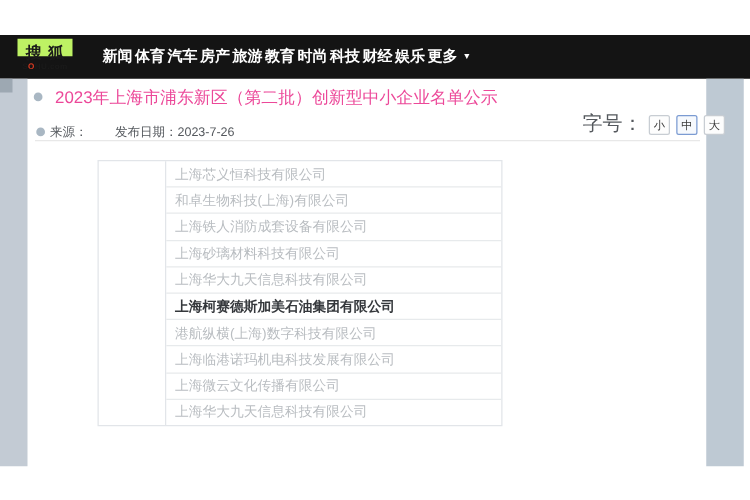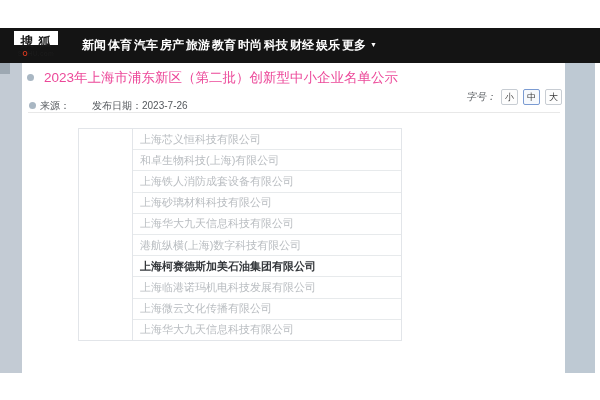--- a/index.html
+++ b/index.html
@@ -1,21 +1,21 @@
 <!DOCTYPE html>
 <html><head>
 <meta charset="utf-8">
 <style>
   * { margin:0; padding:0; box-sizing:border-box; }
   body { background:#fff; font-family:"Liberation Sans","DejaVu Sans",sans-serif; }
   .screen { position:relative; width:600px; height:400px; background:#ffffff; overflow:hidden; }
 
   
   .topbar { position:absolute; left:0; top:28px; width:600px; height:35px; background:#141414; }
-  .logo { position:absolute; left:14px; top:3px; width:44px; height:14px; background:#ffffff;
+  .logo { position:absolute; left:14px; top:3px; width:44px; height:14px; background:#bef264;
           text-align:center; cursor:pointer; }
   .logo-cn { font-size:13px; font-weight:bold; color:#1a1a1a; letter-spacing:5px; padding-left:5px;
              line-height:16px; margin-top:3px; }
   .logo-domain { font-size:6.5px; font-weight:bold; color:#1a1a1a; line-height:7px; letter-spacing:0.3px; }
   .logo-domain .red { color:#d93a21; }
   .nav-items { position:absolute; left:82px; top:0; height:35px; display:flex; align-items:center; gap:2px; }
   .nav-items .nav-link { color:#ffffff; font-size:12px; font-weight:bold; white-space:nowrap; cursor:pointer; }
   .nav-items .arrow { font-size:7px; margin-left:4px; vertical-align:2px; display:inline-block; }
 
   
@@ -25,21 +25,21 @@
 
   
   .dot { position:absolute; width:7px; height:7px; border-radius:50%; background:#a9b7c3; }
   .dot-title { left:27px; top:74px; }
   .dot-meta  { left:29px; top:102px; }
   .page-title { position:absolute; left:44px; top:69px; font-size:13.5px; font-weight:500; color:#ec4899; }
   .meta-row { position:absolute; left:40px; top:99px; font-size:10px; color:#54585d; }
   .meta-row .src { margin-right:22px; }
 
   .fontsize { position:absolute; left:466px; top:89px; display:flex; align-items:center; gap:5px; }
-  .fontsize .fs-label { font-size:10px; color:#54585d;font-style:italic; }
+  .fontsize .fs-label { font-size:16px; color:#54585d; }
   .fs-btn { width:17px; height:16px; font-size:9px; line-height:14px; text-align:center; color:#3a3a3a;
             background:#fdfdfd; border:1px solid #c8cdd3; border-radius:2px; cursor:pointer; padding:0;
             font-family:inherit; }
   .fs-btn.selected { border-color:#7b9bd2; background:#f6f9fd; }
 
   .sep { position:absolute; left:28px; top:112px; width:532px; height:1px; background:#e8e8e8; }
 
   
   .tbl { position:absolute; left:78px; top:128px; width:324px; height:213px;
          border:1px solid #e2e5e9; display:flex; background:#fff; }
@@ -97,21 +97,21 @@
   <div class="sep"></div>
 
   <div class="tbl">
     <div class="tbl-left"></div>
     <div class="tbl-right">
       <div class="row">上海芯义恒科技有限公司</div>
       <div class="row">和卓生物科技(上海)有限公司</div>
       <div class="row">上海铁人消防成套设备有限公司</div>
       <div class="row">上海砂璃材料科技有限公司</div>
       <div class="row">上海华大九天信息科技有限公司</div>
+      <div class="row highlight">上海柯赛德斯加美石油集团有限公司</div>
       <div class="row">港航纵横(上海)数字科技有限公司</div>
-      <div class="row highlight">上海柯赛德斯加美石油集团有限公司</div>
       <div class="row">上海临港诺玛机电科技发展有限公司</div>
       <div class="row">上海微云文化传播有限公司</div>
       <div class="row">上海华大九天信息科技有限公司</div>
     </div>
   </div>
 
 </div>
 
 </body></html>

